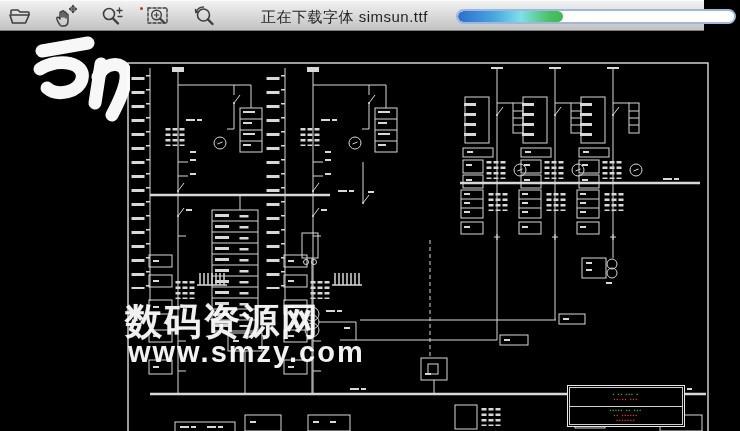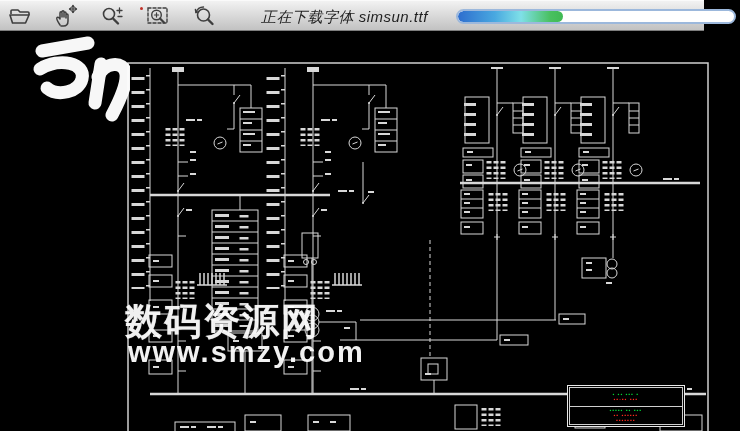--- a/index.html
+++ b/index.html
@@ -8,21 +8,20 @@
     font-family:"Liberation Sans","DejaVu Sans",sans-serif;
     background:#000;
   }
   
   .toolbar{
     position:absolute;left:0;top:0;width:704px;height:31px;
     background:linear-gradient(#f2f2f2,#dcdcdc 45%,#c2c2c2);
     border-top:1px solid #fafafa;
     border-bottom:1px solid #7d7d7d;
     box-sizing:border-box;
-    font-style:italic;
   }
   .tbtn{
     position:absolute;top:2px;width:30px;height:27px;border:none;background:transparent;
     padding:0;cursor:pointer;
   }
   .tbtn svg{width:26px;height:26px;display:block;margin:0 auto;}
   .reddot{position:absolute;left:140px;top:6px;width:3px;height:3px;background:#c03028;border-radius:50%;}
   .status{
     position:absolute;left:261px;top:7px;font-size:15px;color:#1f1f1f;
     letter-spacing:0.5px;white-space:nowrap;

